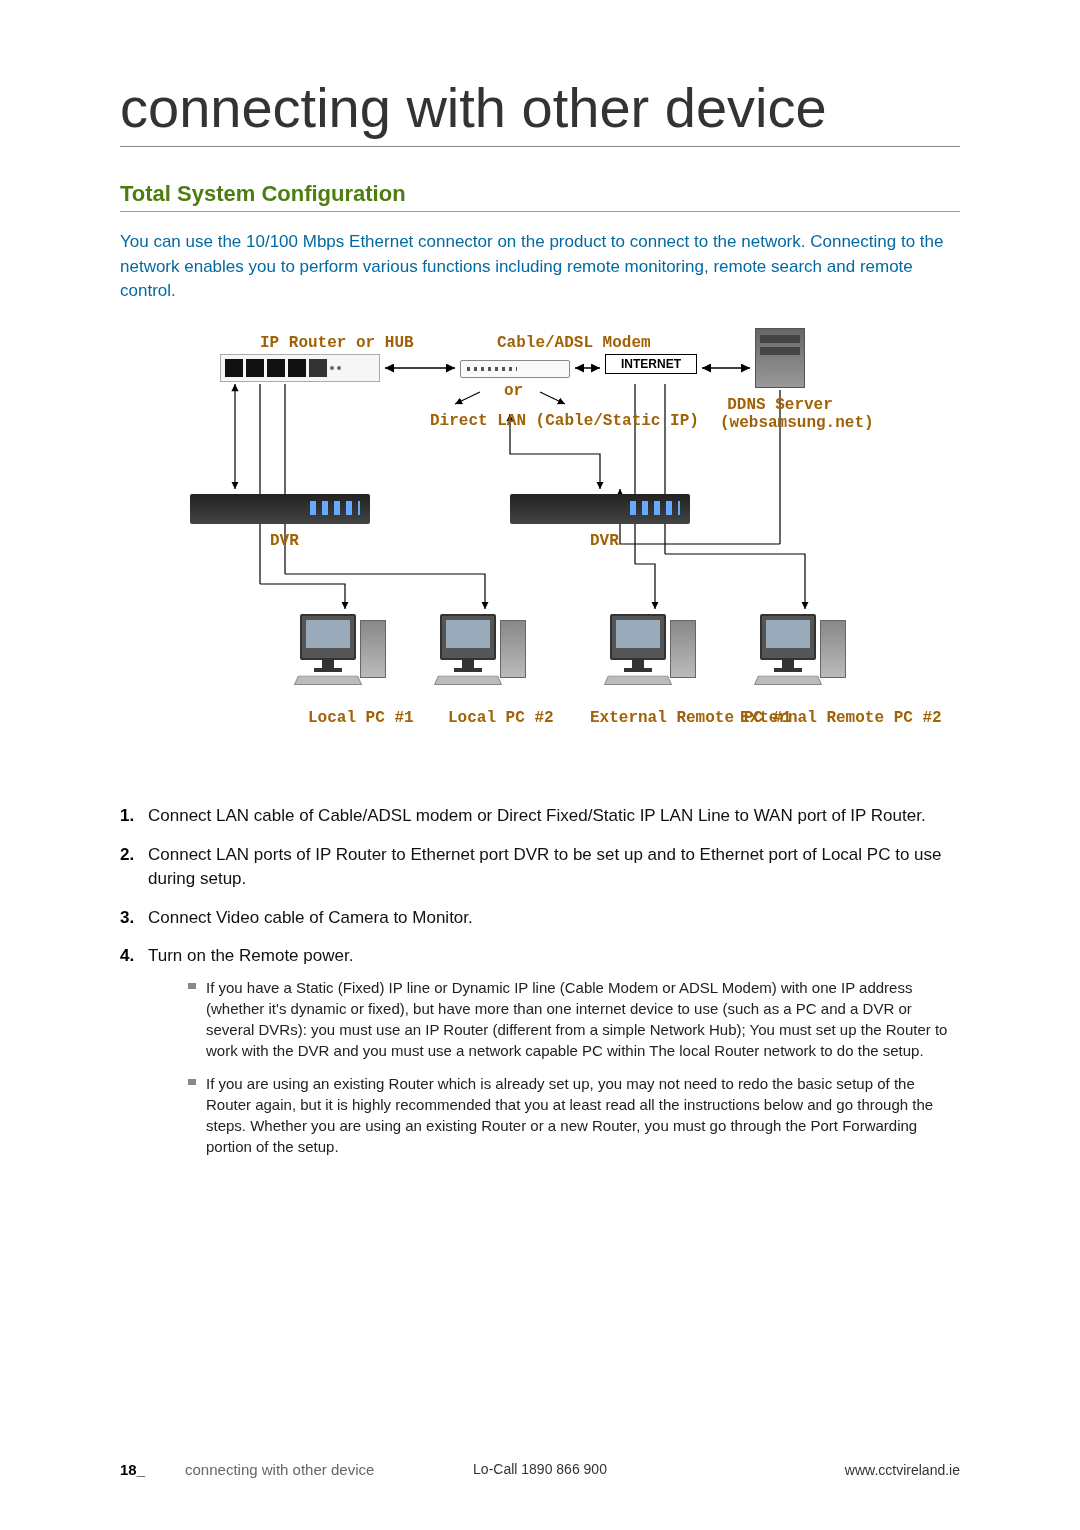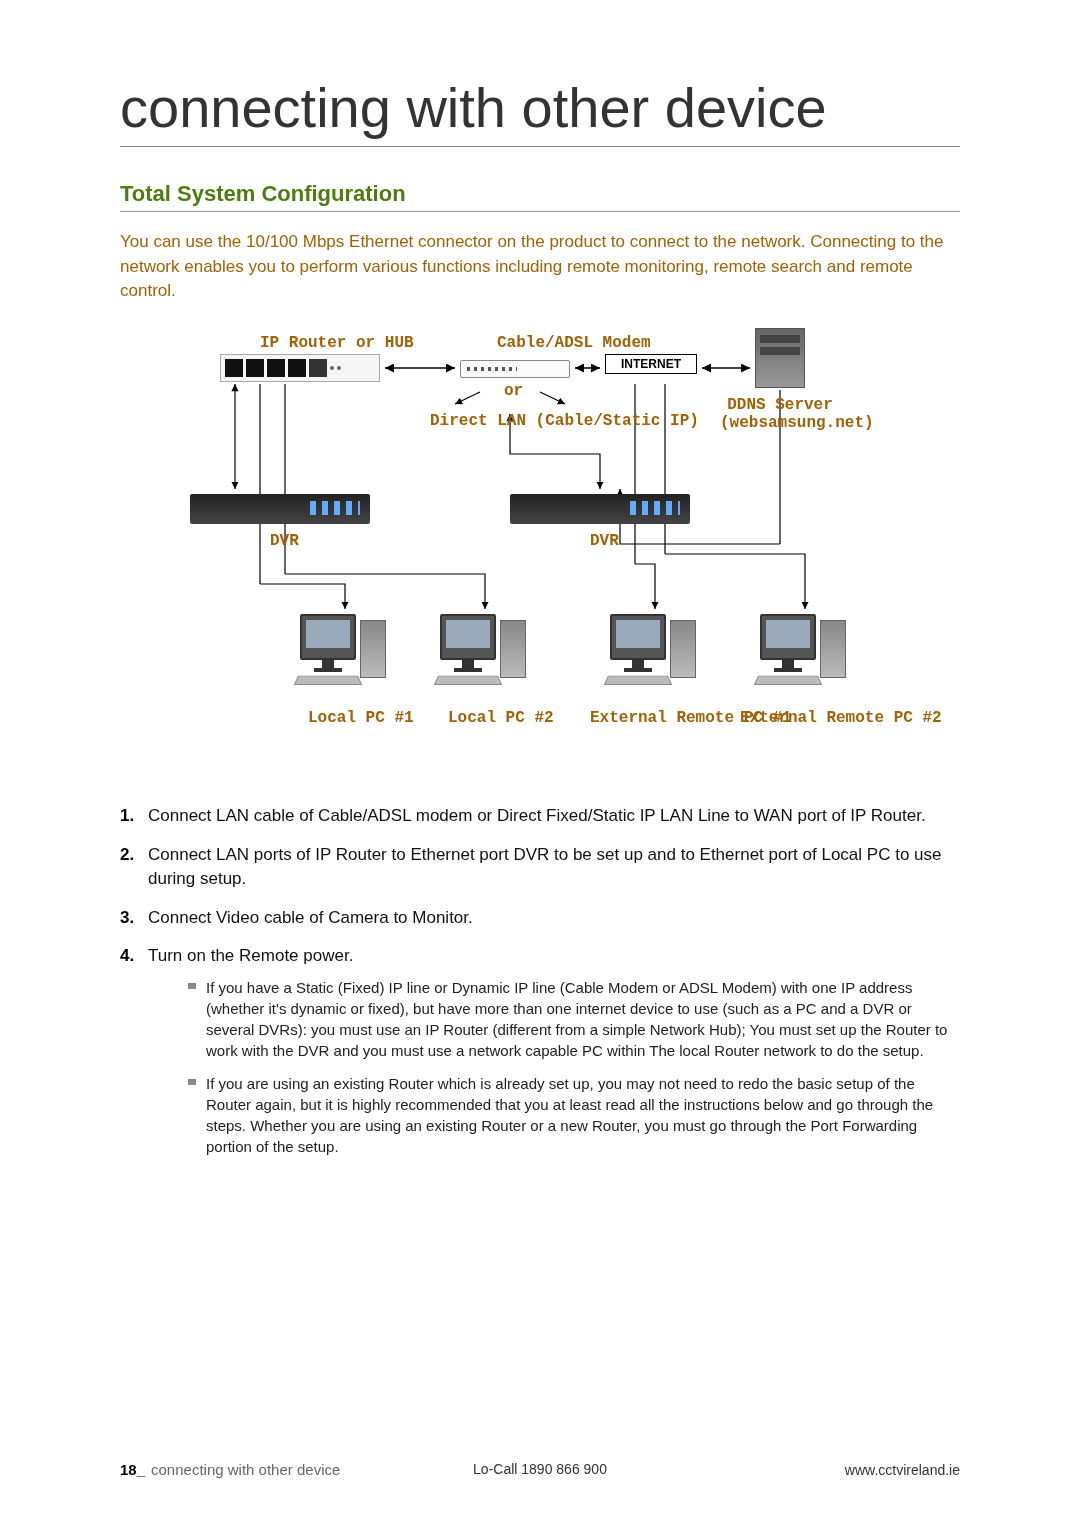--- a/index.html
+++ b/index.html
@@ -29,21 +29,21 @@
     font-size: 22px;
     font-weight: 600;
     color: #4d7c0f;
     padding-bottom: 4px;
     border-bottom: 1px solid #999;
     margin-bottom: 18px;
   }
   .intro-text {
     font-size: 17px;
     line-height: 1.45;
-    color: #a16207;
+    color: #0369a1;
     margin-bottom: 30px;
   }
   .diagram {
     width: 720px;
     margin: 0 auto 40px auto;
     position: relative;
     height: 430px;
   }
   .d-label {
     position: absolute;
@@ -196,20 +196,21 @@
     width: 8px; height: 6px;
     background: #888;
   }
   .footer {
     position: absolute;
     left: 120px; right: 120px; bottom: 52px;
     display: flex;
     align-items: baseline;
     font-size: 15px;
     color: #333;
+    gap: 34px;
   }
   .footer .pnum { font-weight: 700; color:#000; margin-right:6px; }
   .footer .ftitle { color:#666; }
   .footer .center { position:absolute; left:50%; transform:translateX(-50%); font-size:14px; }
   .footer .right { margin-left:auto; font-size:14px; }
 </style>
 </head>
 <body>
 
 <div class="page">

